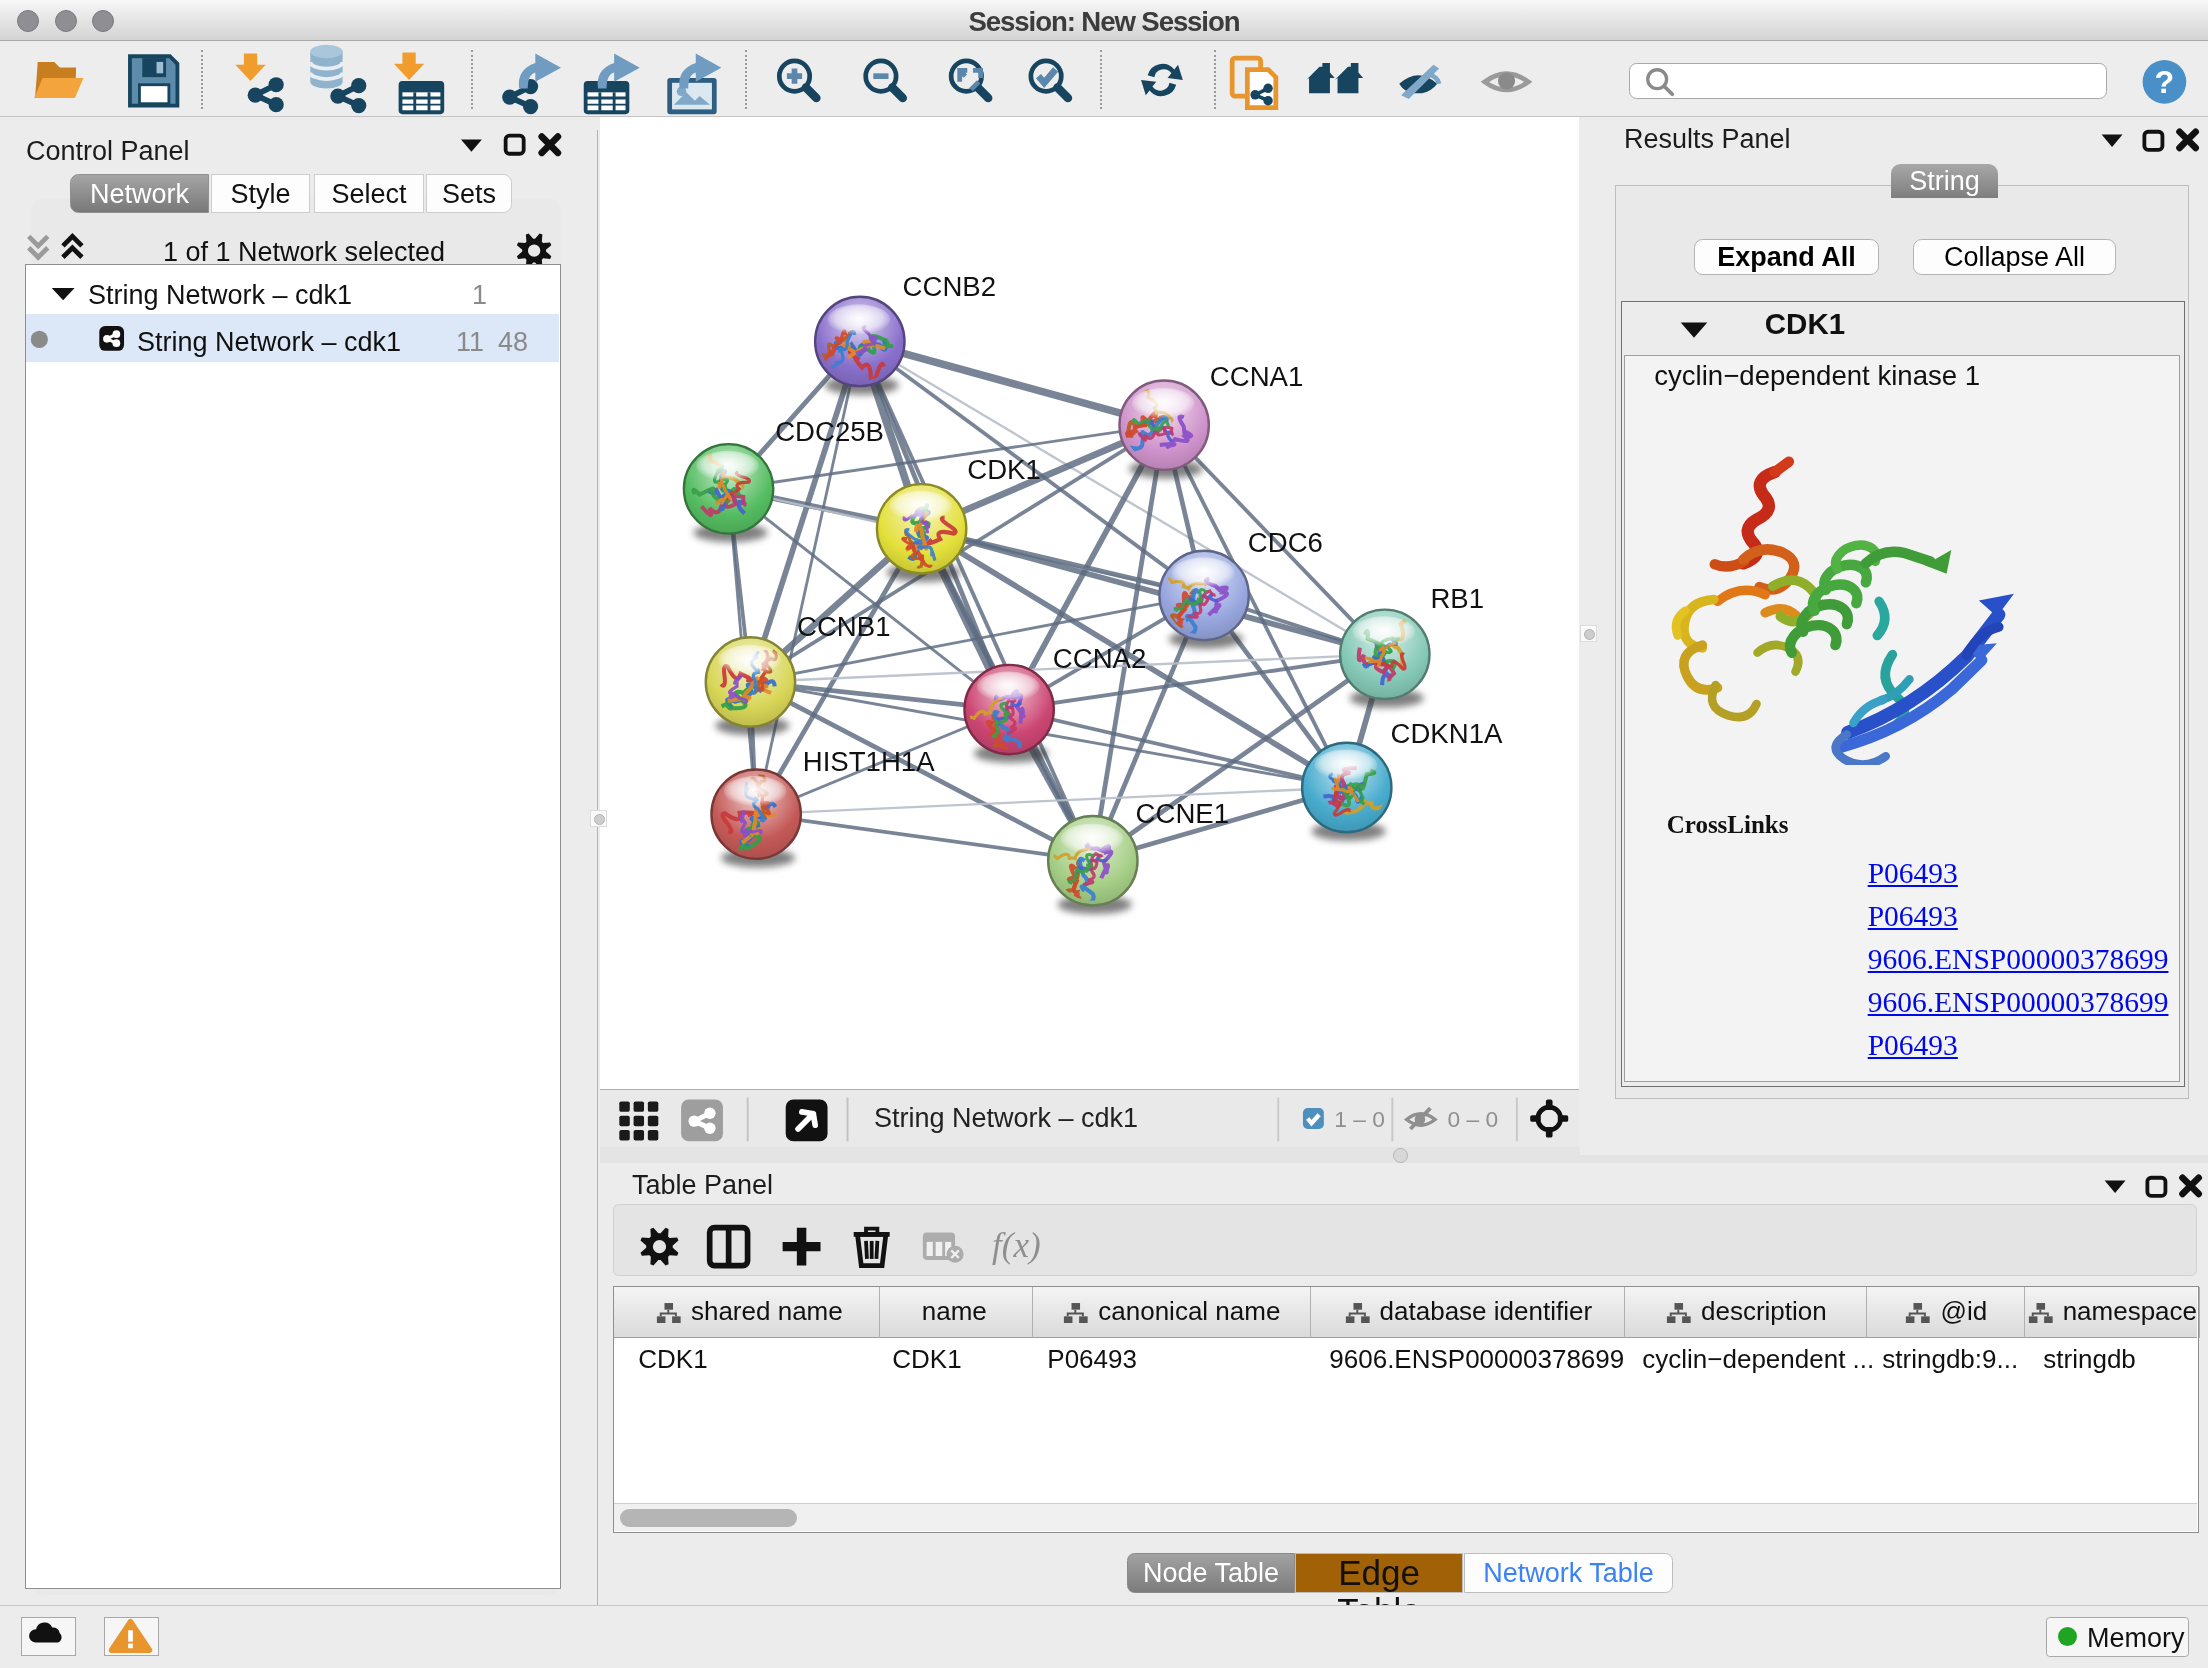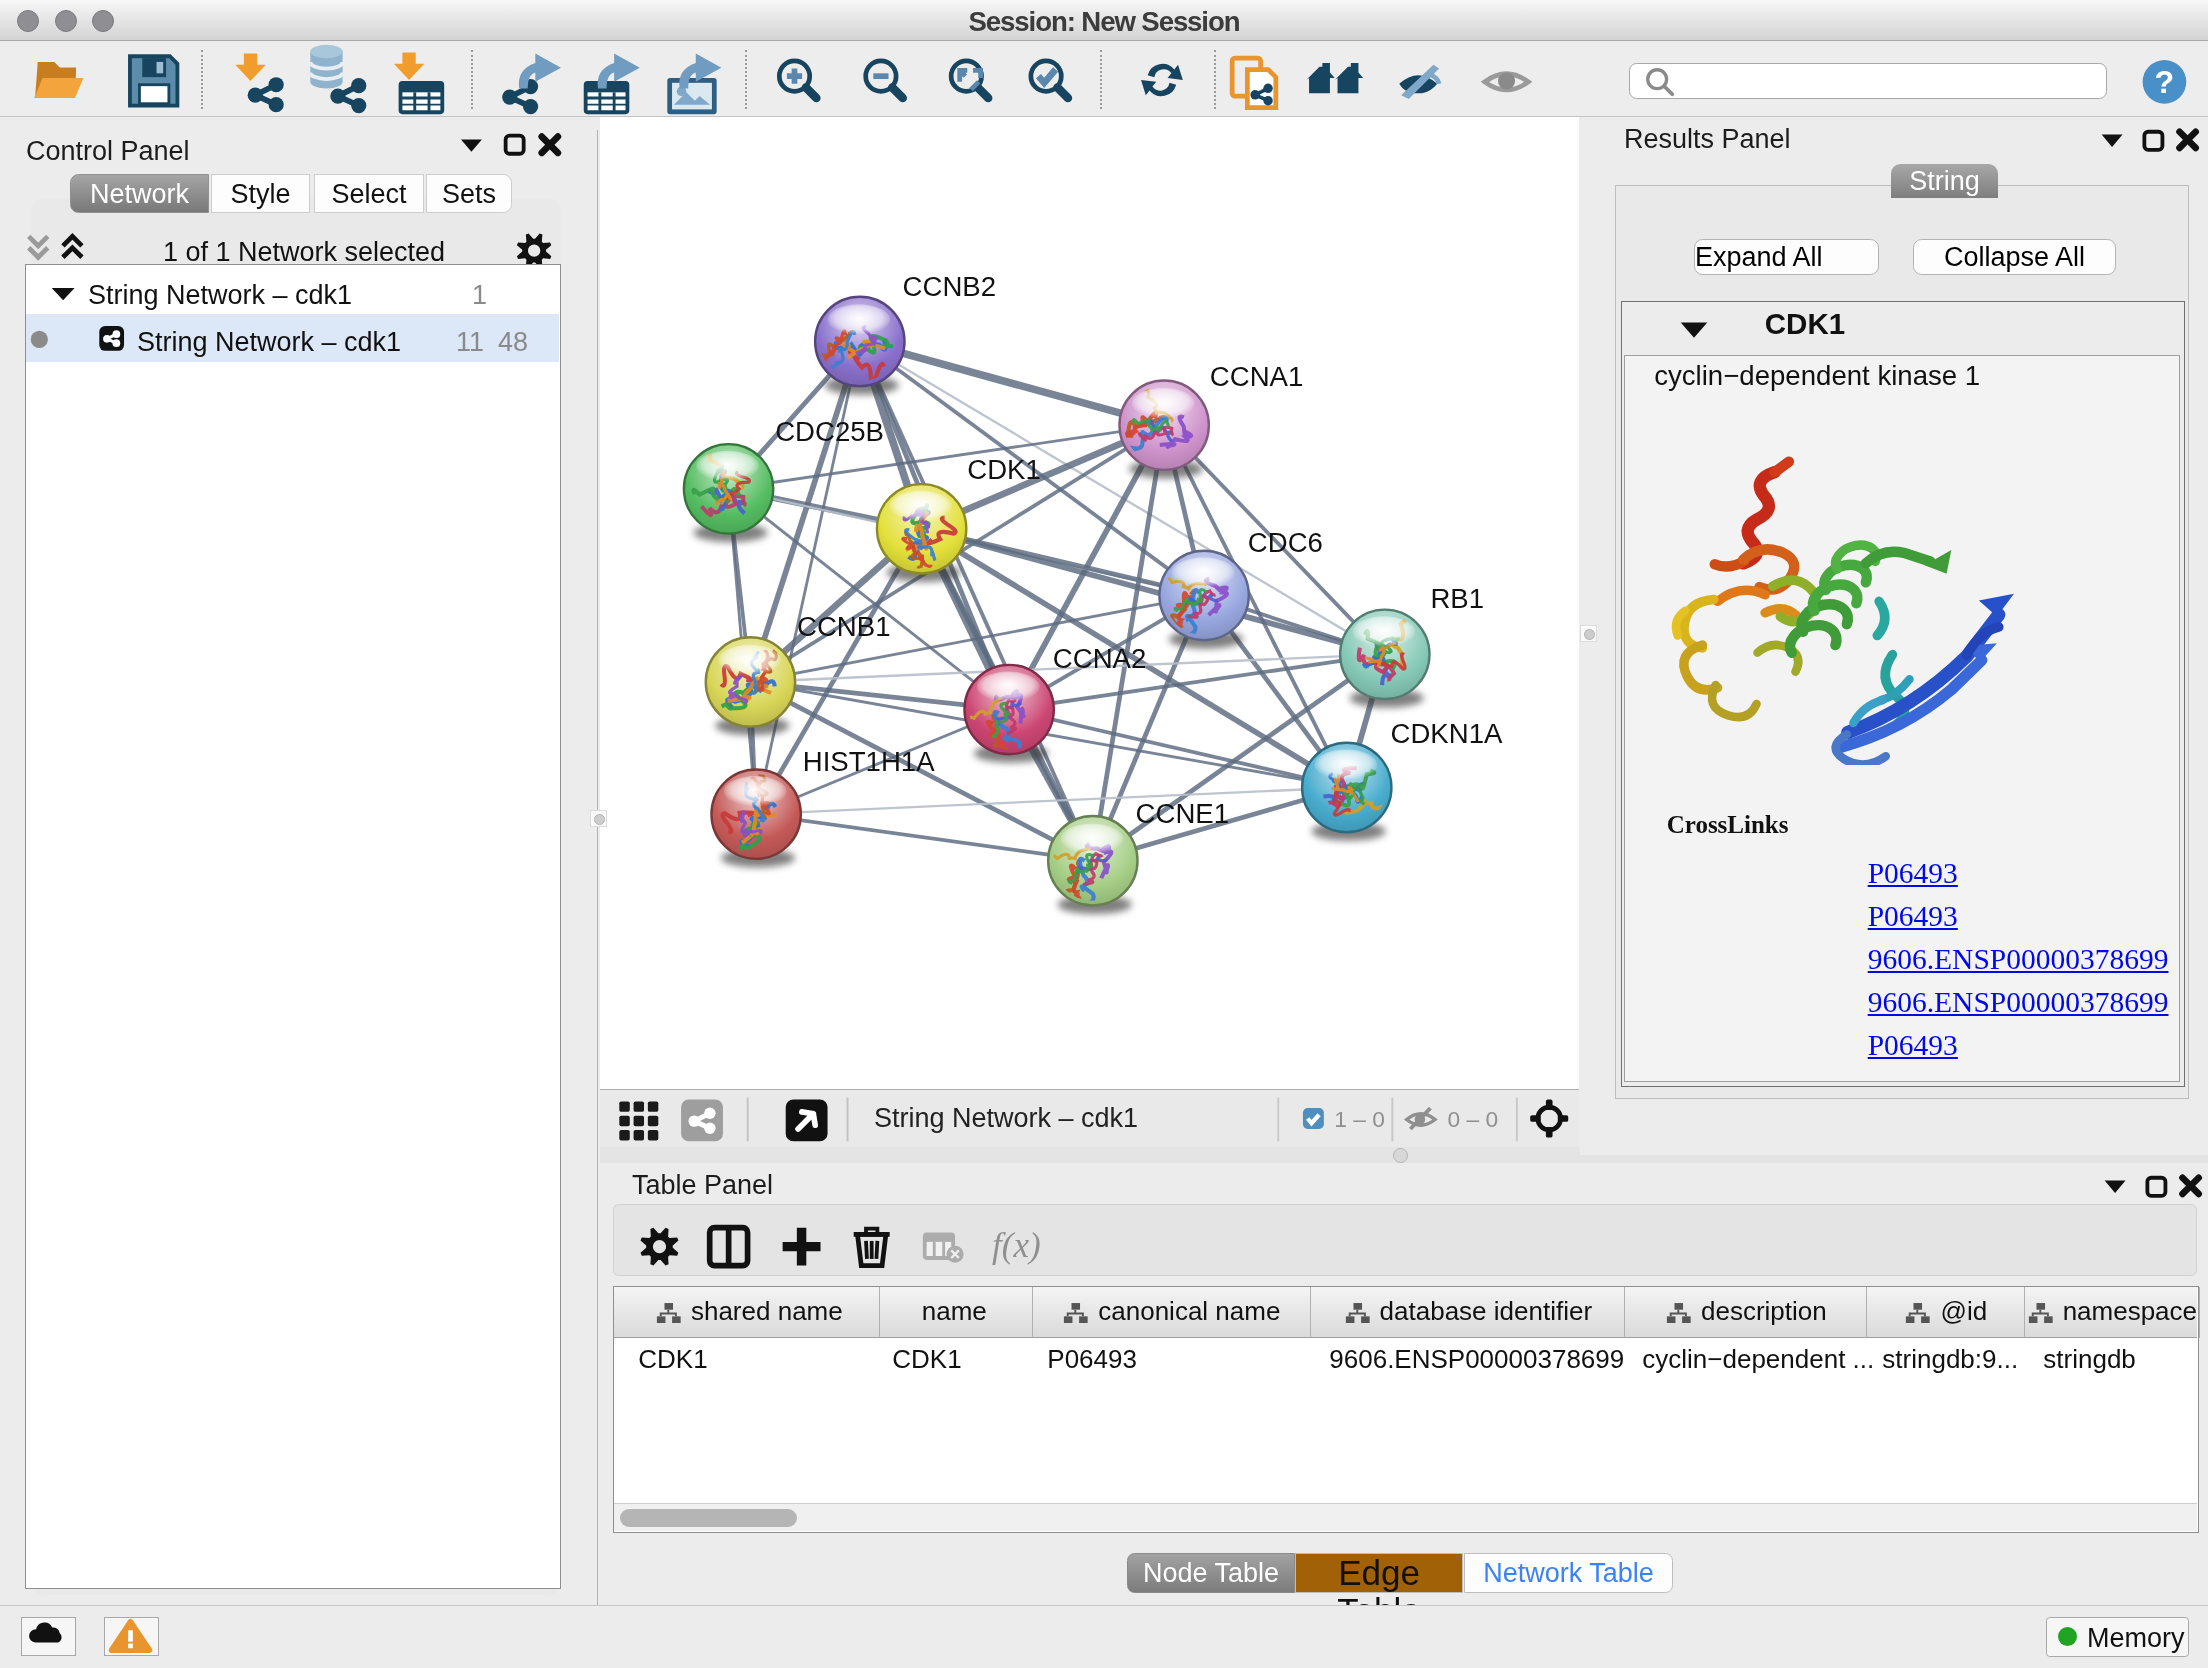--- a/index.html
+++ b/index.html
@@ -572,21 +572,21 @@
 
 <div class="abs" id="rpanel">
   <div class="abs ptitle" style="left:44px;top:6.7px;">Results Panel</div>
 <svg class="abs" style="left:514px;top:9.5px" width="115" height="28.5" viewBox="0 0 121 30">
 <path d="M8 8 h22 l-11 13 z" fill="#111"></path>
 <rect x="53" y="5" width="19" height="19" rx="4" fill="none" stroke="#111" stroke-width="4"></rect>
 <path d="M90 5 l17 17 M107 5 l-17 17" stroke="#111" stroke-width="7" stroke-linecap="round"></path>
 </svg>
   <div class="abs" style="left:269px;top:47px;width:107px;height:34px;background:linear-gradient(#a8a8a8,#7e7e7e);border-radius:9.5px 9.5px 0 0;z-index:5;color:#fff;font-size:27px;text-align:center;line-height:34px;margin-left:42px;">String</div>
   <div class="abs" style="left:35px;top:68px;width:574px;height:914px;background:#e9e9e9;border:1px solid #bdbdbd;">
-    <div class="abs" style="left:78px;top:53px;width:185px;height:36px;background:#fdfdfd;border:1.9px solid #b3b3b3;border-radius:8.6px;font-size:27px;text-align:left;line-height:34px;">Expand All</div>
+    <div class="abs" style="left:78px;top:53px;width:185px;height:36px;background:#fdfdfd;border:1.9px solid #b3b3b3;border-radius:8.6px;font-size:27px;text-align:center;line-height:34px;font-weight:bold;">Expand All</div>
     <div class="abs" style="left:297px;top:53px;width:203px;height:36px;background:#fdfdfd;border:1.9px solid #b3b3b3;border-radius:8.6px;font-size:27px;text-align:center;line-height:34px;">Collapse All</div>
     <div class="abs" style="left:4.8px;top:115px;width:564px;height:786px;border:1.9px solid #6f6f6f;background:#ececec;">
       <svg class="abs" style="left:53px;top:13.3px" width="38" height="28.5" viewBox="0 0 40 30">
           <path d="M6 8 L34 8 L20 24 Z" fill="#111"></path>
         </svg>
       <span class="abs" style="left:143px;top:4.8px;font-size:29.5px;font-weight:bold;color:#111;">CDK1</span>
       <div class="abs" style="left:1.9px;top:53px;width:556px;height:727px;background:#f3f3f3;border:1px solid #9f9f9f;">
         <span class="abs" style="left:29.5px;top:3.8px;font-size:27.6px;color:#111;">cyclin−dependent kinase 1</span>
         <svg class="abs" style="left:28.5px;top:95px" width="399" height="314" id="proteinsvg" viewBox="0 0 420 330">
 <g fill="none" stroke-linecap="round">

